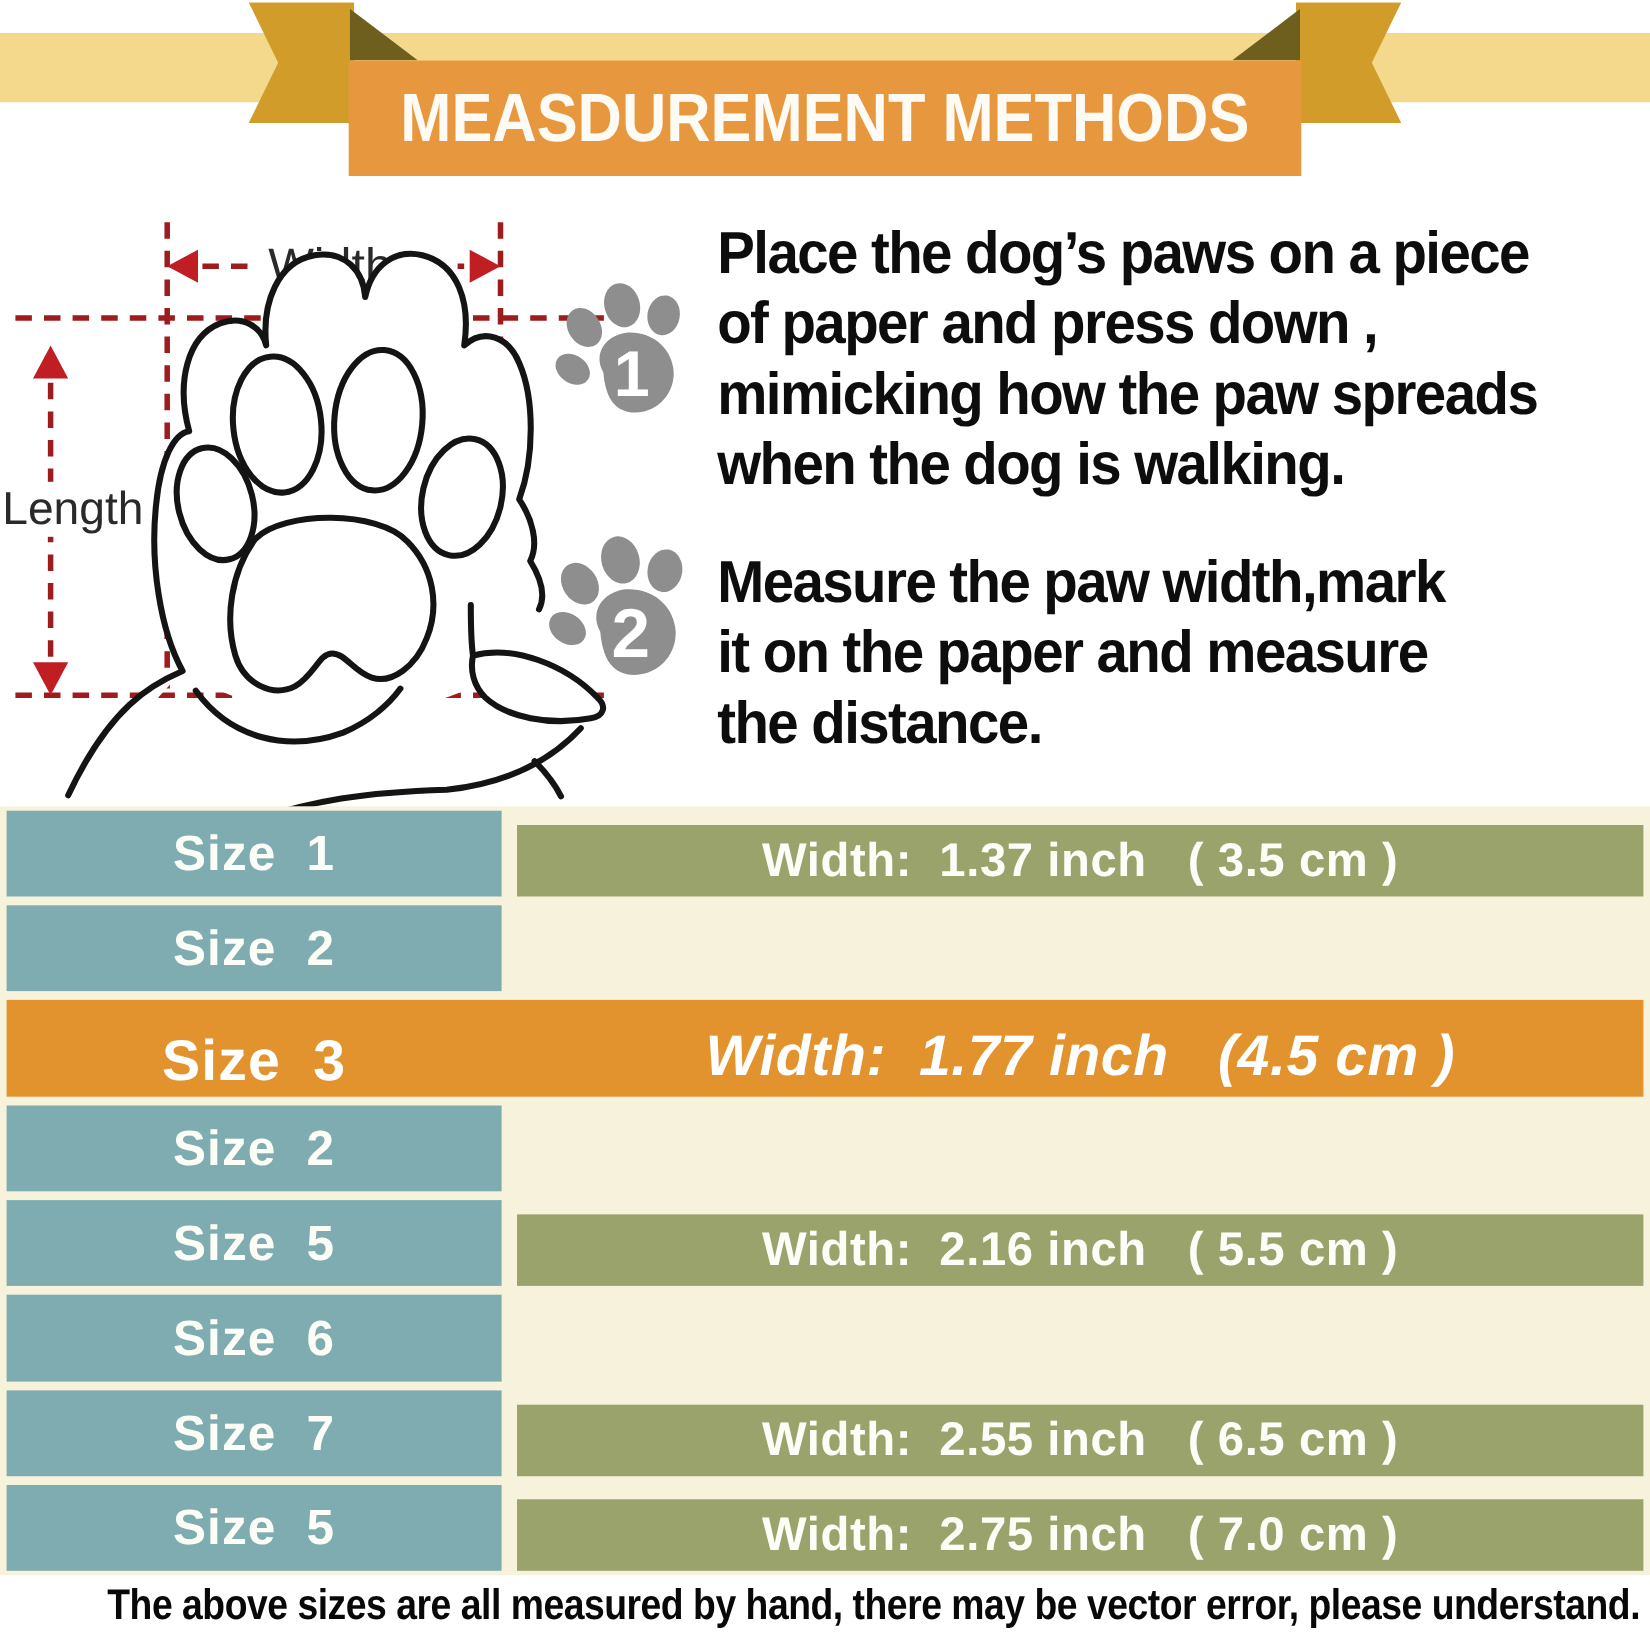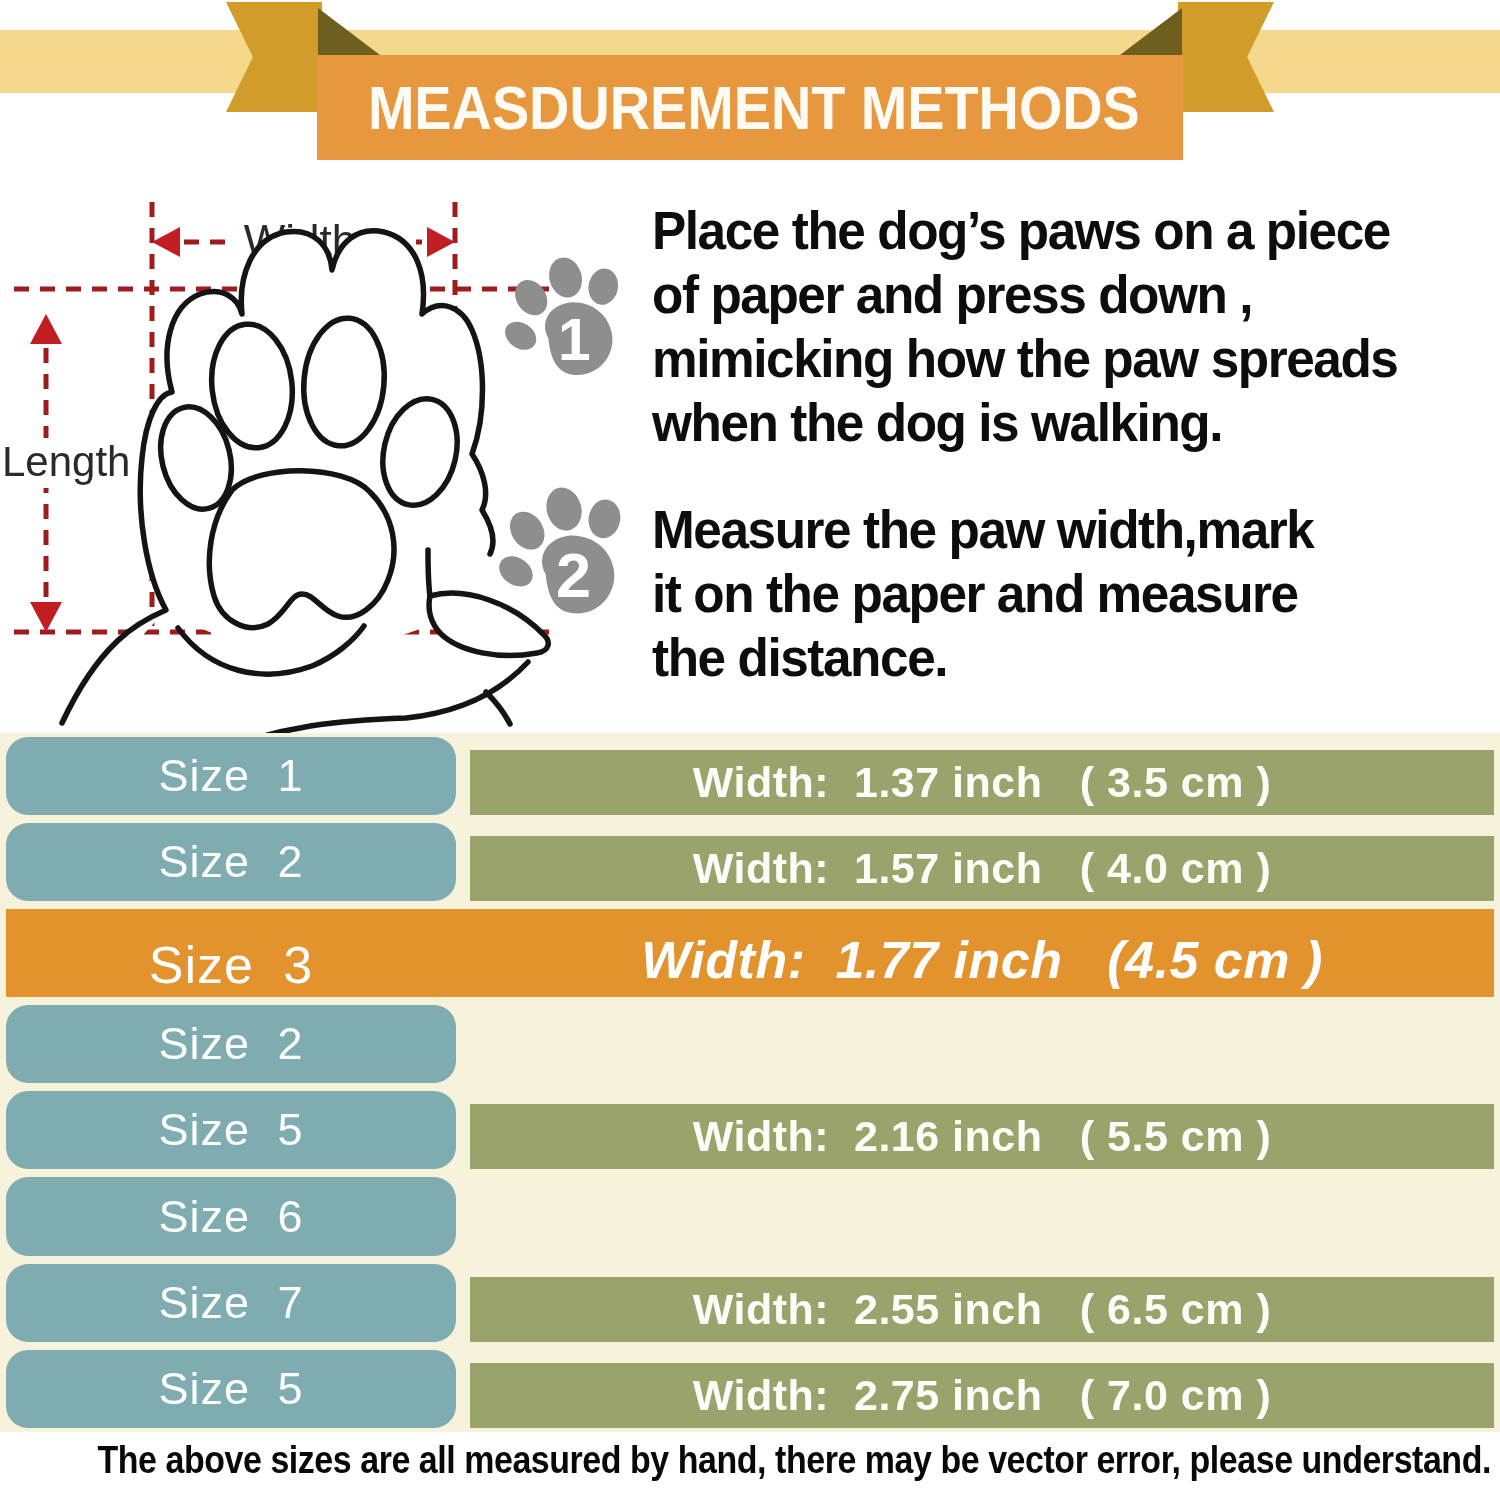--- a/index.html
+++ b/index.html
@@ -10,21 +10,21 @@
   
   .ribbon-band{position:absolute;left:0;top:30px;width:1500px;height:63px;background:#F4D98D;}
   .ribbon-chevron{position:absolute;top:2px;width:96px;height:110px;background:#D29C2A;}
   .ribbon-chevron.left{left:226px;clip-path:polygon(0 0,100% 0,100% 100%,0 100%,28% 50%);}
   .ribbon-chevron.right{left:1178px;clip-path:polygon(0 0,100% 0,72% 50%,100% 100%,0 100%);}
   .ribbon-fold{position:absolute;top:8px;width:62px;height:47px;background:#6F5F1E;}
   .ribbon-fold.left{left:318px;clip-path:polygon(0 0,100% 100%,0 100%);}
   .ribbon-fold.right{left:1120px;clip-path:polygon(100% 0,100% 100%,0 100%);}
   .banner-panel{
     position:absolute;left:317px;top:55px;width:866px;height:105px;background:#E7973D;
-    display:flex;align-items:center;justify-content:flex-end;
+    display:flex;align-items:center;justify-content:center;
   }
   .banner-title{
     display:inline-block;color:#FDFBF4;font-weight:bold;font-size:62px;letter-spacing:0px;
     white-space:nowrap;transform:scaleX(0.9);
   }
   
   .diagram-svg{position:absolute;left:0;top:190px;}
   
   .paw-icon{position:absolute;}
   .paw-icon.one{left:503px;top:256px;width:140px;height:140px;}
@@ -38,21 +38,21 @@
   .step-text.one{top:198px;}
   .step-text.two{top:497px;}
   
   .size-table{
     position:absolute;left:0;top:733px;width:1500px;height:699px;background:#F7F2DC;
     box-sizing:border-box;padding:4px 6px;display:flex;flex-direction:column;gap:8px;
   }
   .trow{flex:1;display:flex;gap:14px;}
   .trow .cell-size{
     width:450px;background:#7EACB0;color:#FDFDF8;display:flex;align-items:center;justify-content:center;
-    font-weight:normal;font-size:45px;word-spacing:14px;letter-spacing:1px;border-radius:22px;
+    font-weight:bold;font-size:45px;word-spacing:14px;letter-spacing:1px;
   }
   .trow .cell-width{
     flex:1;background:#99A36B;color:#FDFDF8;display:flex;align-items:center;justify-content:center;
     font-weight:bold;font-size:43px;white-space:pre;letter-spacing:0.5px;margin-top:13px;
   }
   .trow.highlight{flex:1.12;background:#E2932E;}
   .trow.highlight .cell-size,.trow.highlight .cell-width{background:transparent;color:#FFFFFF;}
   .trow.highlight .cell-size{font-size:52px;margin-top:23px;}
   .trow.highlight .cell-width{font-size:52px;font-style:italic;}
   
@@ -162,21 +162,20 @@
     <div>the distance.</div>
   </div>
 
   <div class="size-table">
     <div class="trow">
       <div class="cell-size">Size 1</div>
       <div class="cell-width">Width:  1.37 inch   ( 3.5 cm )</div>
     </div>
     <div class="trow">
       <div class="cell-size">Size 2</div>
-      <div class="cell-width">Width:  1.57 inch   ( 4.0 cm )</div>
     </div>
     <div class="trow highlight">
       <div class="cell-size">Size 3</div>
       <div class="cell-width">Width:  1.77 inch   (4.5 cm )</div>
     </div>
     <div class="trow">
       <div class="cell-size">Size 2</div>
     </div>
     <div class="trow">
       <div class="cell-size">Size 5</div>

